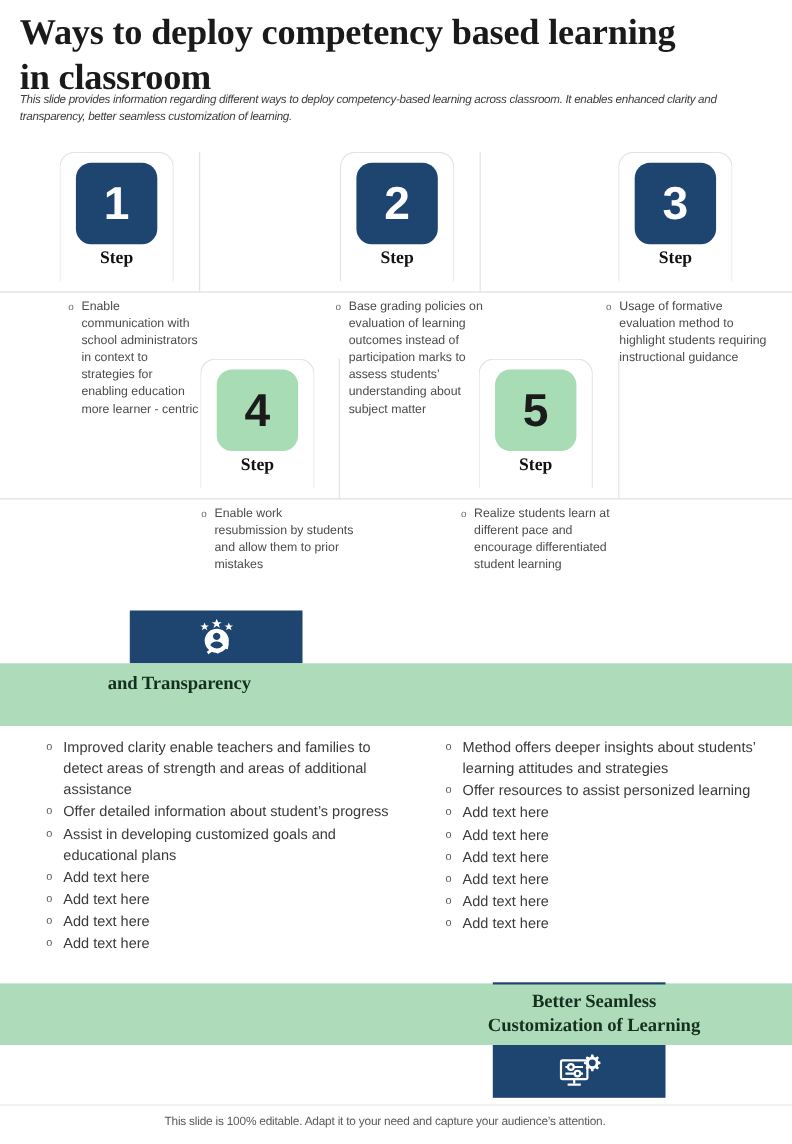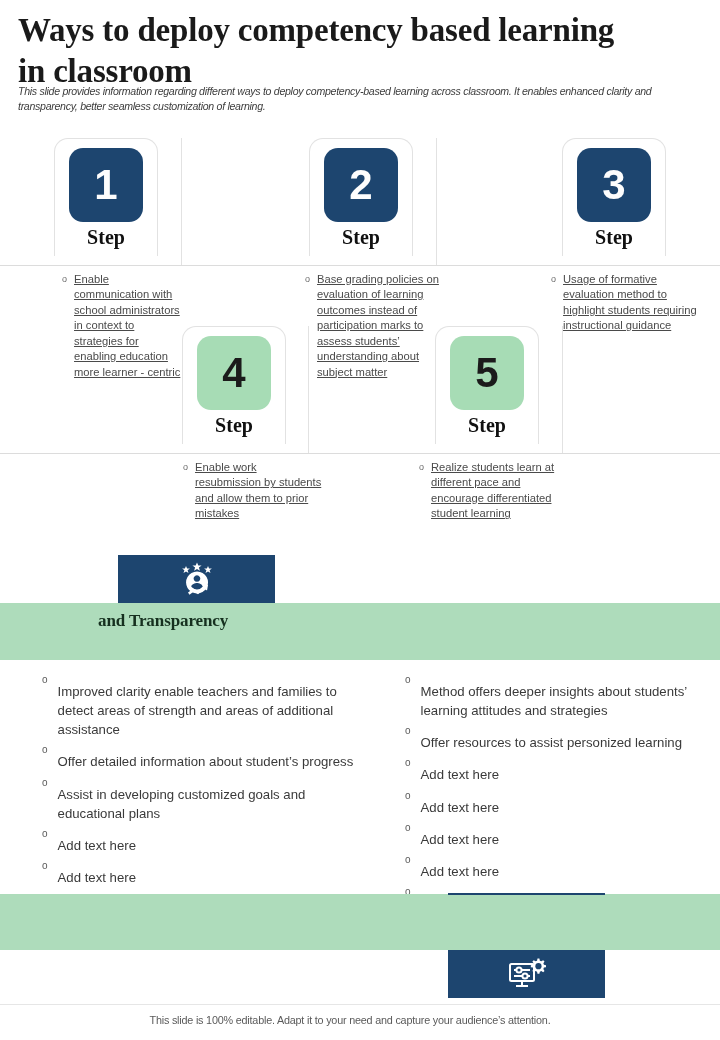--- a/index.html
+++ b/index.html
@@ -40,21 +40,21 @@
     width: 74px; height: 74px; border-radius: 14px;
     display: flex; align-items: center; justify-content: center;
     font-family: "Liberation Sans", sans-serif;
     font-weight: bold; font-size: 42px; line-height: 1;
   }
   .step-tile.navy { background: #1d456f; color: #fdfdfd; }
   .step-tile.green { background: #a7dcb5; color: #1b1b1b; }
   .step-word {
     margin-top: 4px;
     font-family: "Liberation Serif", serif;
-    font-weight: bold; font-size: 20px; color: #111;
+    font-weight: bold; font-size: 16px; color: #111;
   }
 
   .card1 { left: 54px;  top: 138px; }
   .card2 { left: 309px; top: 138px; }
   .card3 { left: 562px; top: 138px; }
   .card4 { left: 182px; top: 326px; }
   .card5 { left: 435px; top: 326px; }
 
   
   .vsep { position: absolute; width: 1px; background: #e2e2e2; }
@@ -66,21 +66,21 @@
 
   
   .step-desc {
     position: absolute;
     font-size: 11.2px; line-height: 1.38; color: #4a4a4a;
     display: flex; gap: 7px;
   }
   .step-desc .obullet {
     flex: 0 0 auto; font-size: 9px; line-height: 1.62; color: #6a6a6a;
   }
-  .step-desc .txt { flex: 1 1 auto; text-decoration: underline; }
+  .step-desc .txt { flex: 1 1 auto; }
 
   .d1 { left: 62px;  top: 272px; width: 122px; }
   .d2 { left: 305px; top: 272px; width: 140px; }
   .d3 { left: 551px; top: 272px; width: 150px; }
   .d4 { left: 183px; top: 460px; width: 140px; }
   .d5 { left: 419px; top: 460px; width: 140px; }
 
   
   .icon-badge {
     position: absolute; background: #1d456f;
@@ -109,21 +109,21 @@
     position: absolute; left: 448px; top: 893px; width: 157px; height: 2px;
     background: #1d456f;
   }
 
   
   .bullet-col { position: absolute; font-size: 13.2px; color: #3a3a3a; }
   .bcol-left  { left: 42px;  top: 670px; width: 330px; }
   .bcol-right { left: 405px; top: 670px; width: 300px; }
   .bullet-row { display: flex; gap: 10px; margin-bottom: 1px; line-height: 1.45; }
   .bullet-row .obullet { flex: 0 0 auto; font-size: 10px; line-height: 1.9; color: #5a5a5a; }
-  .bullet-row .txt { flex: 1 1 auto; margin-top: 12px; }
+  .bullet-row .txt { flex: 1 1 auto; }
 
   
   .footer-rule { position: absolute; left: 0; top: 1004px; width: 720px; height: 1px; background: #e6e6e6; }
   .footer-note {
     position: absolute; left: 0; top: 1014px; width: 664px;
     text-align: center; font-size: 10.8px; color: #5a5a5a; letter-spacing: -0.2px; padding-left: 36px;
   }
   .page-badge {
     position: absolute; left: 728px; top: 1008px;
     width: 26px; height: 26px; border-radius: 50%;
@@ -271,20 +271,24 @@
         <span class="txt">Add text here</span>
       </div>
       <div class="bullet-row">
         <span class="obullet">o</span>
         <span class="txt">Add text here</span>
       </div>
     </div>
 
   <div class="green-band band-bottom"></div>
   <div class="navy-underline"></div>
+  <div class="band-title right">
+    <div>Better Seamless</div>
+    <div>Customization of Learning</div>
+  </div>
 
   <div class="icon-badge badge-bottom">
     <svg width="38" height="32" viewBox="0 0 38 32">
       <g fill="none" stroke="#ffffff" stroke-width="2">
         <rect x="2" y="6" width="24" height="17" rx="1.5"></rect>
         <line x1="14" y1="23" x2="14" y2="27"></line>
         <line x1="8" y1="28" x2="20" y2="28"></line>
         <line x1="6" y1="12" x2="22" y2="12"></line>
         <line x1="6" y1="18" x2="22" y2="18"></line>
       </g>

